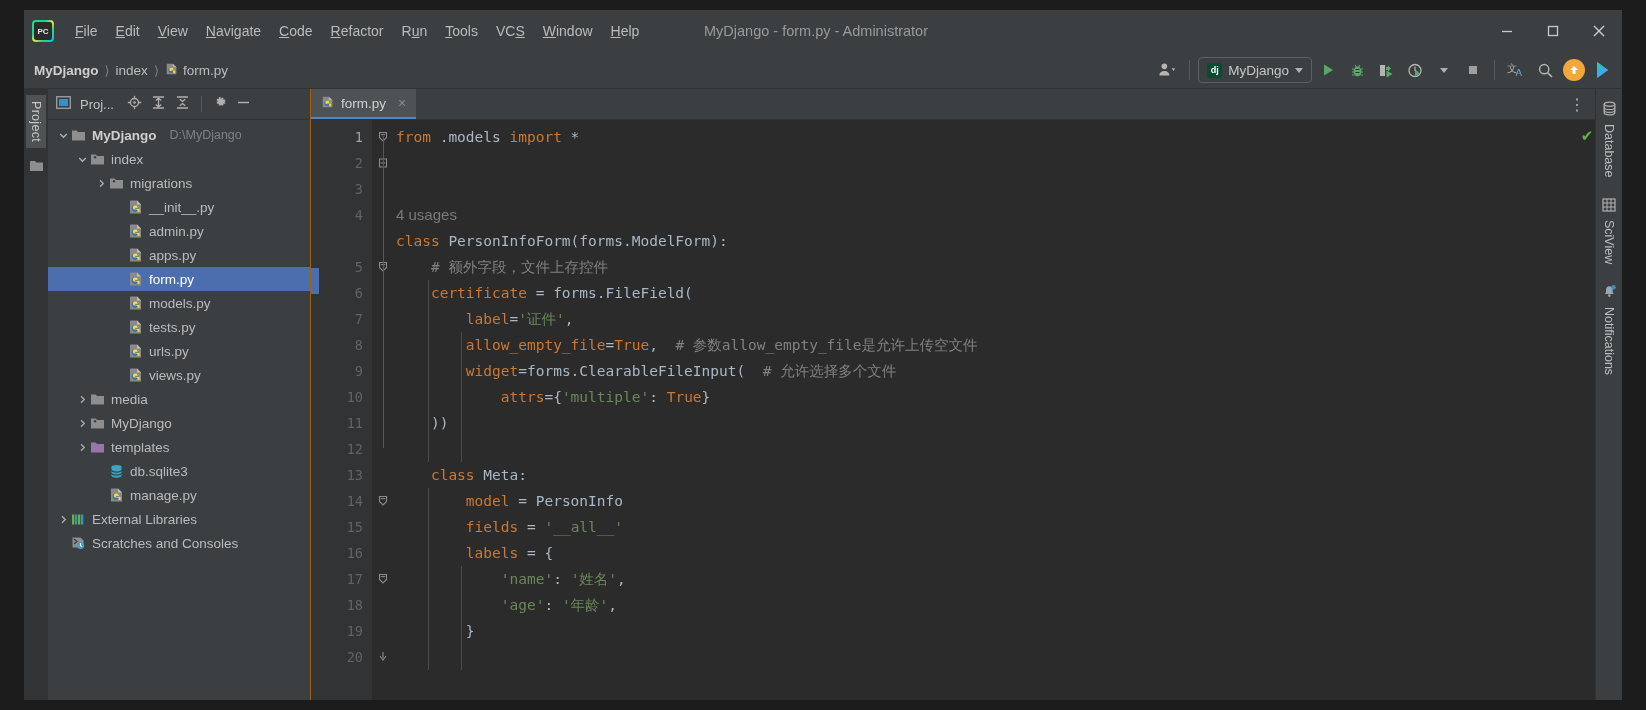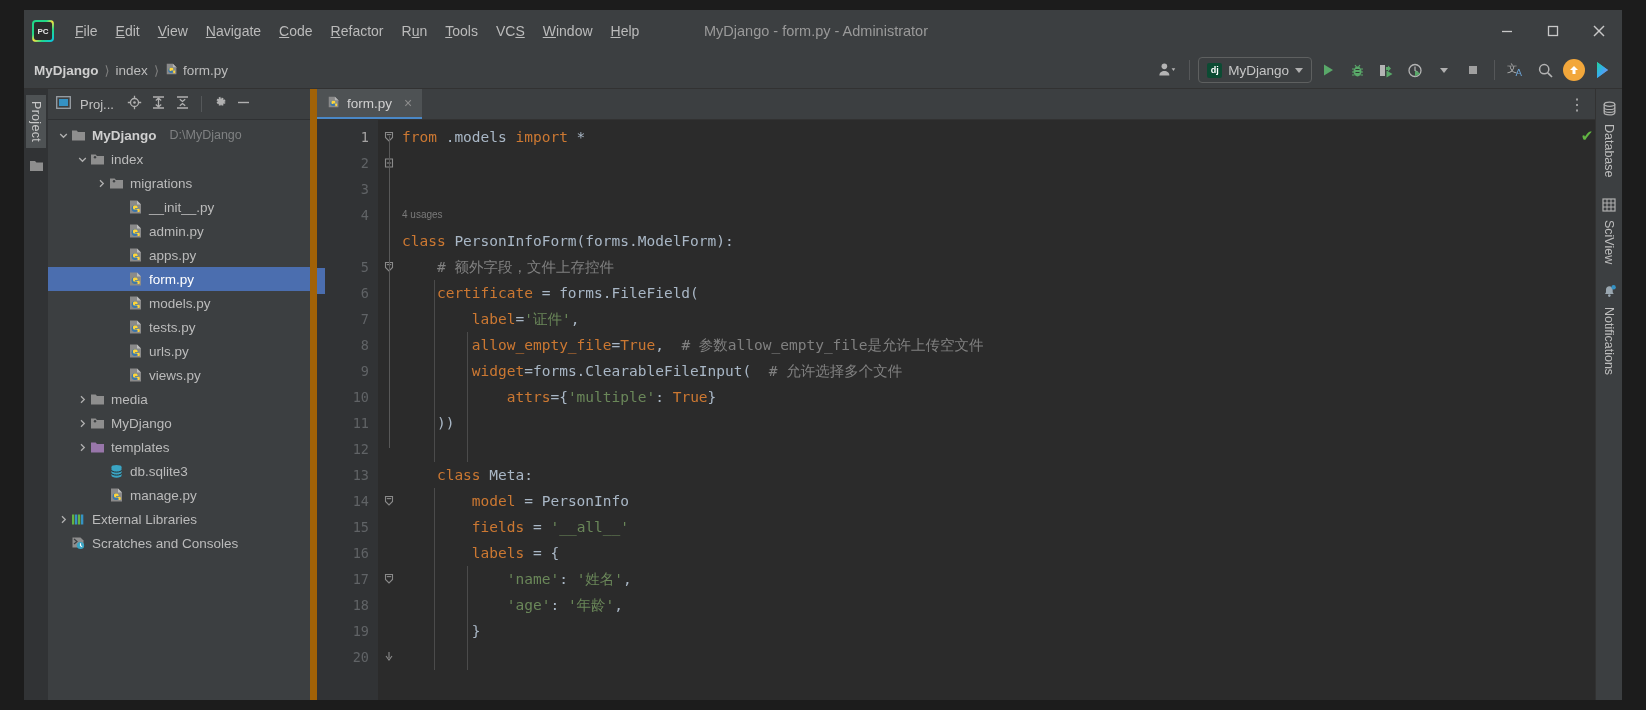--- a/index.html
+++ b/index.html
@@ -125,21 +125,21 @@
     background: #4e5254;
     letter-spacing: .3px;
   }
   .strip-icon { margin-top: 10px; }
 
   
   .proj-panel {
     width: 262px; flex: 0 0 262px;
     background: #3c3f41;
     display: flex; flex-direction: column;
-    border-right: 7px solid #a16207;
+    border-right: 1px solid #a16207;
   }
   .proj-head {
     height: 30px; flex: 0 0 30px;
     display: flex; align-items: center; gap: 9px;
     padding: 0 8px;
     background: #3c3f41;
     border-bottom: 1px solid #2f3133;
   }
   .proj-title { color: #c2c2c2; font-size: 13px; }
   .proj-head .hsep { width:1px; height:16px; background:#55585a; margin:0 2px; }
@@ -214,21 +214,21 @@
     font-size: 14.5px;
     color: #a9b7c6;
     position: relative;
     overflow: hidden;
   }
   .cl { height: 26px; line-height: 26px; white-space: pre; padding-left: 2px; }
   .cl.cur { background: #323232; }
   .usages {
     height: 26px; line-height: 26px;
     padding-left: 2px;
-    color: #7a7a7a; font-size: 10px;
+    color: #7a7a7a; font-size: 15px;
     font-family: "Liberation Sans", sans-serif;
   }
   .kw { color: #cc7832; }
   .str { color: #6a8759; }
   .cm { color: #808080; }
   .arg { color: #cc7832; }
 
   .indent-guide {
     position: absolute; width: 1px; background: #4b4b4b;
   }

